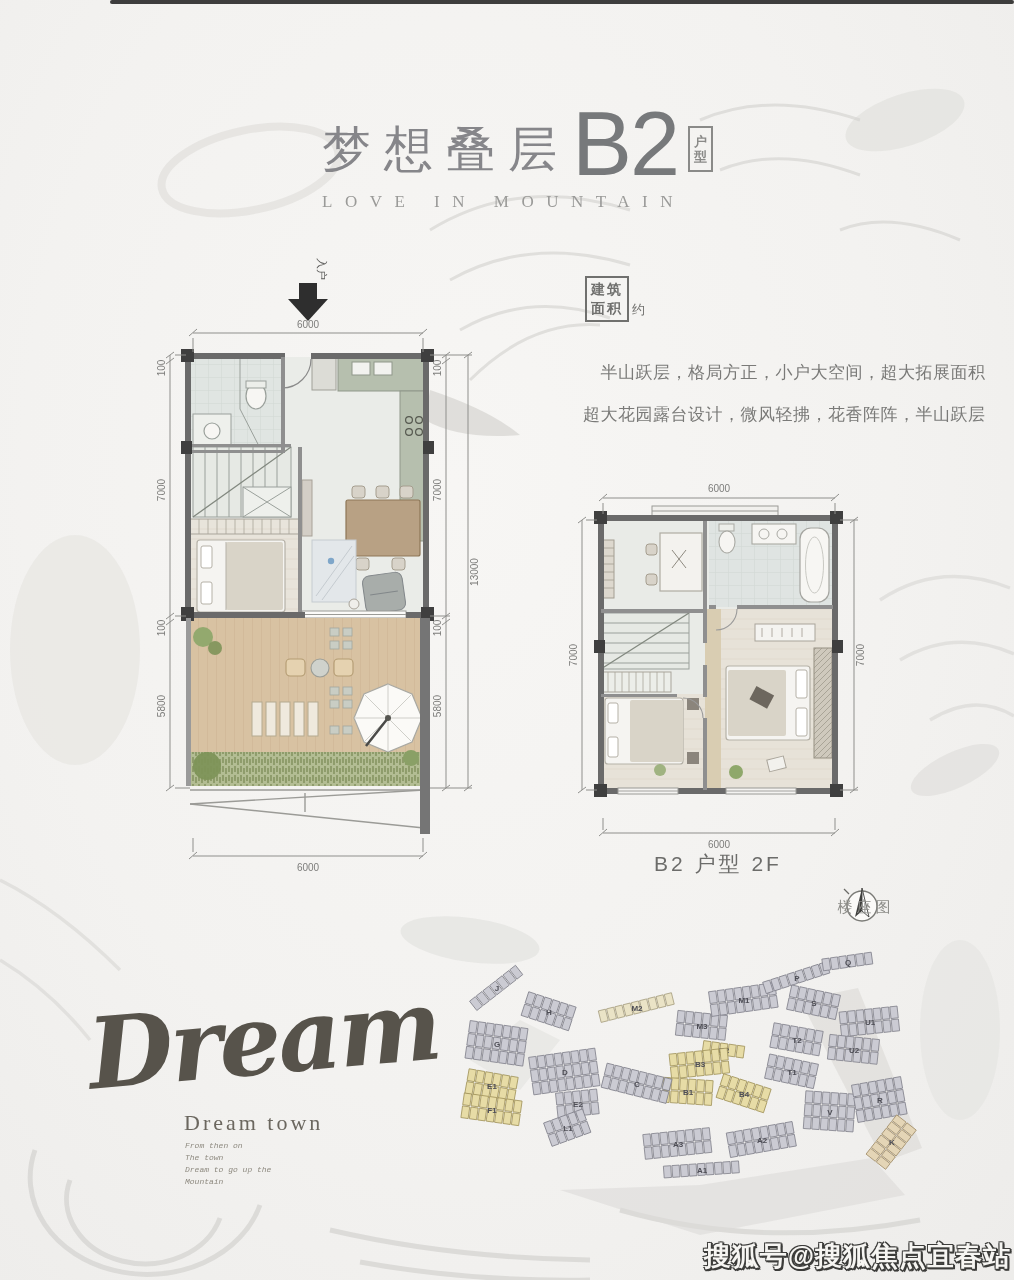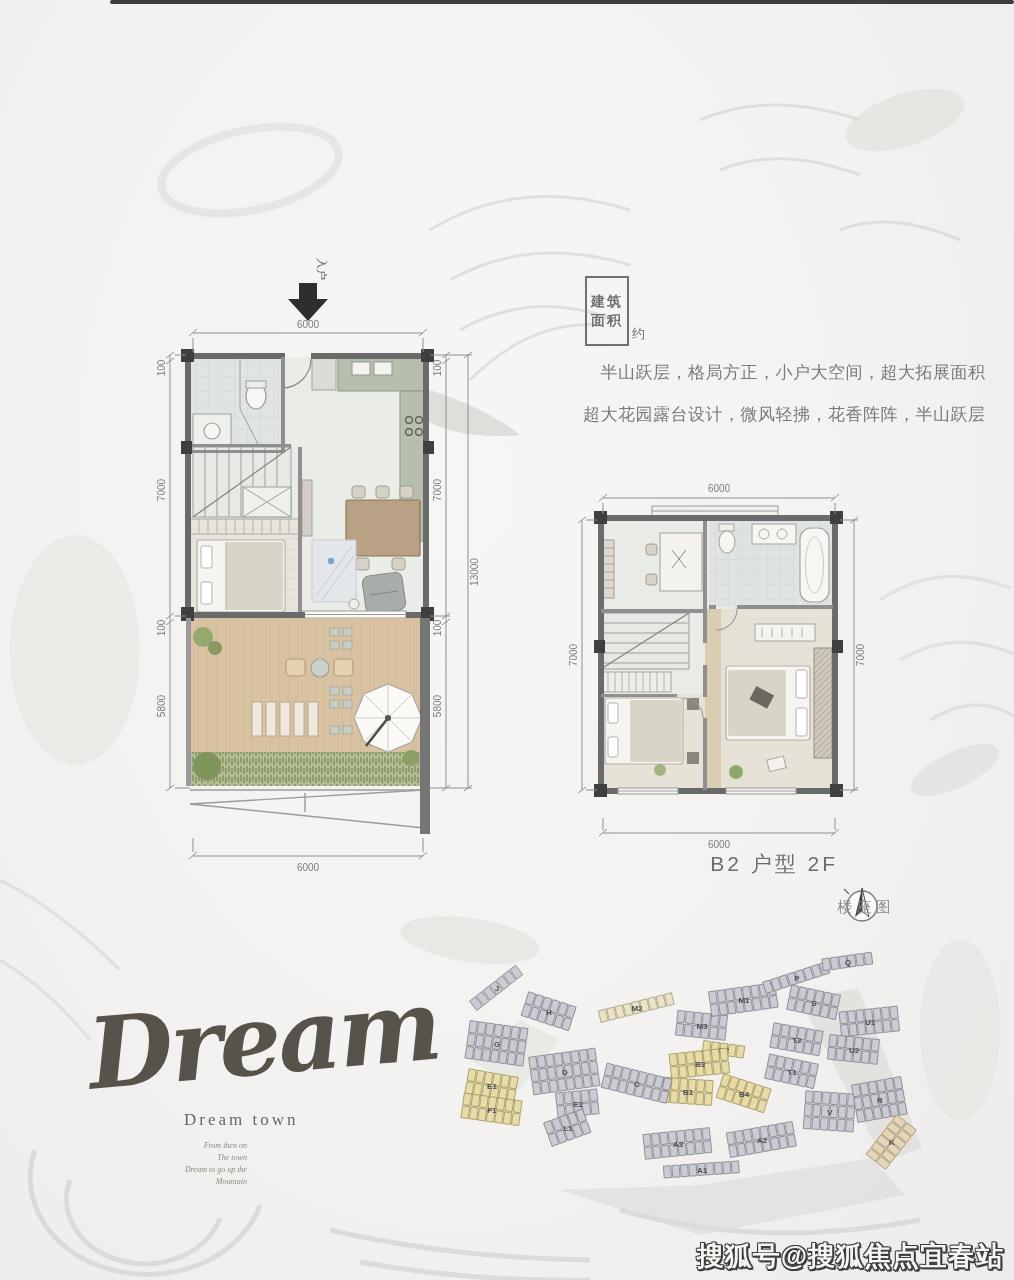--- a/index.html
+++ b/index.html
@@ -11,39 +11,39 @@
   
   .hdr{position:absolute;left:322px;top:108px;width:400px;}
   .hdr-row{display:flex;align-items:flex-end;}
   .t-cn{font-size:49px;color:#86868a;letter-spacing:13px;font-weight:500;line-height:1;padding-bottom:8px;white-space:nowrap;}
   .t-code{font-size:90px;color:#77797b;font-weight:300;line-height:.82;margin-left:2px;letter-spacing:-2px;}
   .t-tag{display:flex;flex-direction:column;align-items:center;border:2px solid #8a8a88;color:#8a8a88;
     font-size:13px;line-height:15px;padding:6px 4px;margin-left:10px;margin-bottom:10px;font-weight:600;}
   .t-sub{margin-top:10px;font-family:"Liberation Serif",serif;font-size:17px;color:#9a9a98;letter-spacing:12.5px;white-space:nowrap;}
   
   .area{position:absolute;left:585px;top:276px;display:flex;align-items:flex-end;}
-  .area-box{border:2px solid #70706e;color:#70706e;font-size:14px;line-height:19px;padding:14px 4px;letter-spacing:2px;font-weight:600;text-align:center;}
+  .area-box{border:2px solid #70706e;color:#70706e;font-size:14px;line-height:19px;padding:2px 4px;letter-spacing:2px;font-weight:600;text-align:center;}
   .area-approx{font-size:13px;color:#70706e;margin:0 3px 3px 3px;}
   .area-val{font-size:52px;color:#6b6e6f;line-height:.85;letter-spacing:1px;}
   .area-val sup{font-size:26px;}
   
   .desc{position:absolute;left:583px;top:352px;font-size:17px;color:#7a7a78;line-height:42px;letter-spacing:.5px;white-space:nowrap;text-align:right;}
   
-  .plan-label{position:absolute;text-align:right;font-size:21px;color:#6c6c6a;letter-spacing:3px;}
+  .plan-label{position:absolute;text-align:center;font-size:21px;color:#6c6c6a;letter-spacing:3px;}
   .pl1{left:150px;top:872px;width:350px;}
   .pl2{left:598px;top:850px;width:240px;}
   .compass-label{position:absolute;left:826px;top:898px;width:80px;text-align:center;font-size:15px;color:#8d8d89;letter-spacing:4px;}
   
   .dream{position:absolute;left:88px;top:992px;width:320px;}
   .dream-script{font-family:"DejaVu Serif",serif;font-style:italic;font-weight:bold;font-size:98px;color:#57534b;
     transform:rotate(-5deg);line-height:1;letter-spacing:-3px;}
-  .dream-town{position:absolute;left:96px;top:118px;font-family:"Liberation Serif",serif;font-size:17px;color:#6b675f;letter-spacing:3px;}
-  .dream-lines{position:absolute;left:97px;top:148px;font-family:Liberation Serif, serif;font-style:italic;font-size:8px;color:#8d897f;line-height:12px;text-align:right;}
+  .dream-town{position:absolute;left:96px;top:118px;font-family:"Liberation Serif",serif;font-size:22px;color:#6b675f;letter-spacing:3px;}
+  .dream-lines{position:absolute;left:97px;top:148px;font-family:Liberation Mono, monospace;font-style:italic;font-size:8px;color:#8d897f;line-height:12px;}
   
-  .wm{position:absolute;right:10px;bottom:6px;font-size:27px;font-weight:bold;color:#f6f5f2;letter-spacing:1px;
+  .wm{position:absolute;right:3px;bottom:6px;font-size:27px;font-weight:bold;color:#f6f5f2;letter-spacing:1px;
     text-shadow:2px 2px 0 #3c3c3a,-1px -1px 0 #3c3c3a,1px -1px 0 #3c3c3a,-1px 1px 0 #3c3c3a,2px 0 0 #3c3c3a,0 2px 0 #3c3c3a;}
 </style>
 </head>
 <body>
 
 <div class="page">
   <div class="topedge"></div>
 
   <svg class="layer" width="1014" height="1280" viewBox="0 0 1014 1280">
     <defs>
@@ -846,20 +846,31 @@
             <rect x="4.25" y="-6.5" width="7.3" height="11.8" fill="#cbcbd3" stroke="#82828c" stroke-width="0.8"></rect>
             <rect x="12.75" y="-6.5" width="7.3" height="11.8" fill="#cbcbd3" stroke="#82828c" stroke-width="0.8"></rect>
             <rect x="21.25" y="-6.5" width="7.3" height="11.8" fill="#cbcbd3" stroke="#82828c" stroke-width="0.8"></rect>
             <rect x="29.75" y="-6.5" width="7.3" height="11.8" fill="#cbcbd3" stroke="#82828c" stroke-width="0.8"></rect>
             <text x="0" y="3" text-anchor="middle" font-size="8" font-weight="bold" fill="#4e4e56" transform="rotate(4)">A1</text>
           </g>
         </g>
     </g>
   </svg>
 
+  <div class="hdr">
+    <div class="hdr-row">
+      <div class="t-cn">梦想叠层</div>
+      <div class="t-code">B2</div>
+      <div class="t-tag">
+        <span>户</span>
+        <span>型</span>
+      </div>
+    </div>
+    <div class="t-sub">LOVE IN MOUNTAIN</div>
+  </div>
 
   <div class="area">
     <div class="area-box">
       <div>建筑</div>
       <div>面积</div>
     </div>
     <div class="area-approx">约</div>
   </div>
 
   <div class="desc">

